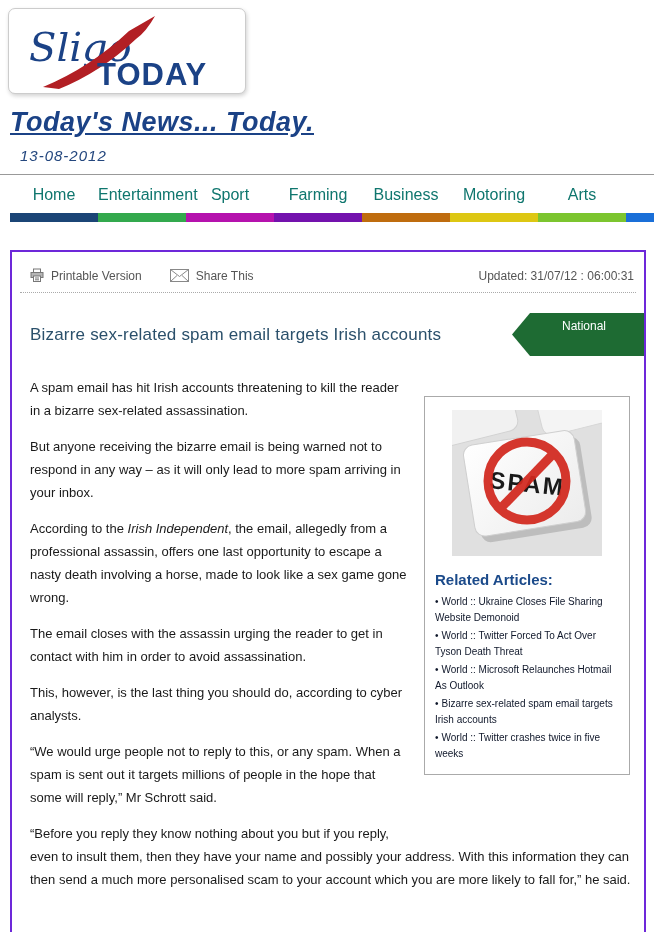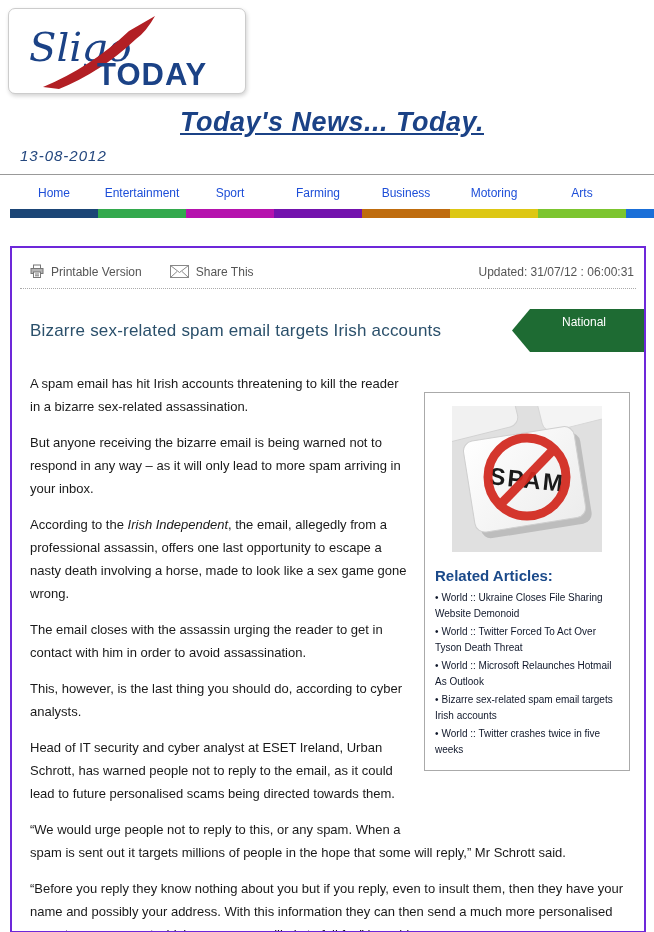--- a/index.html
+++ b/index.html
@@ -9,30 +9,30 @@
     font-family:"Liberation Sans", sans-serif; color:#1a1a1a; position:relative;
   }
   
   .logo-box {
     margin:8px 0 0 8px; width:238px; height:86px; background:#fff;
     border:1px solid #ccc; border-radius:7px; box-shadow:1px 2px 4px rgba(0,0,0,.18);
     overflow:hidden;
   }
   .tagline {
     margin:13px 0 0 10px; font-size:27px; font-weight:bold; font-style:italic;
-    color:#1b4286; text-decoration:underline; letter-spacing:.5px;text-align:center;
+    color:#1b4286; text-decoration:underline; letter-spacing:.5px;
   }
   .site-date {
     margin:9px 0 0 20px; font-size:15px; font-style:italic; color:#24477e; letter-spacing:1px;
   }
   .header-rule { border:none; border-top:1px solid #999; margin:10px 0 0 0; }
   
   .nav { display:flex; margin-left:10px; }
   .nav-cell { width:88px; text-align:center; cursor:pointer; }
-  .nav-label { display:block; font-size:12px; color:#1d4ed8; padding:11px 0 9px; }
+  .nav-label { display:block; font-size:16px; color:#0f766e; padding:11px 0 9px; }
   .nav-bar { height:9px; width:100%; }
   .nav-trail { flex:1; display:flex; align-items:flex-end; }
   .nav-trail .nav-bar { height:9px; }
   
   .content-box {
     margin:28px 8px 0 10px; height:687px; border:2px solid #6d28d9; background:#fff;
     overflow:hidden;
   }
   .toolbar { display:flex; align-items:center; padding:16px 10px 9px 18px; font-size:12px; color:#555; }
   .tool { display:flex; align-items:center; gap:7px; margin-right:28px; cursor:pointer; }
@@ -179,17 +179,16 @@
       <div class="related-item">
         <span class="bullet">•</span><span>World :: Twitter crashes twice in five weeks</span>
       </div>
     </aside>
 
     <p><span>A spam email has hit Irish accounts threatening to kill the reader in a bizarre sex-related assassination.</span></p>
     <p><span>But anyone receiving the bizarre email is being warned not to respond in any way – as it will only lead to more spam arriving in your inbox.</span></p>
     <p><span>According to the </span><em>Irish Independent</em><span>, the email, allegedly from a professional assassin, offers one last opportunity to escape a nasty death involving a horse, made to look like a sex game gone wrong.</span></p>
     <p><span>The email closes with the assassin urging the reader to get in contact with him in order to avoid assassination.</span></p>
     <p><span>This, however, is the last thing you should do, according to cyber analysts.</span></p>
-    <p><span>Head of IT security and cyber analyst at ESET Ireland, Urban Schrott, has warned people not to reply to the email, as it could lead to future personalised scams being directed towards them.</span></p>
     <p><span>“We would urge people not to reply to this, or any spam. When a spam is sent out it targets millions of people in the hope that some will reply,” Mr Schrott said.</span></p>
     <p><span>“Before you reply they know nothing about you but if you reply, even to insult them, then they have your name and possibly your address. With this information they can then send a much more personalised scam to your account which you are more likely to fall for,” he said.</span></p>
   </div>
 </div>
 
 </body></html>

